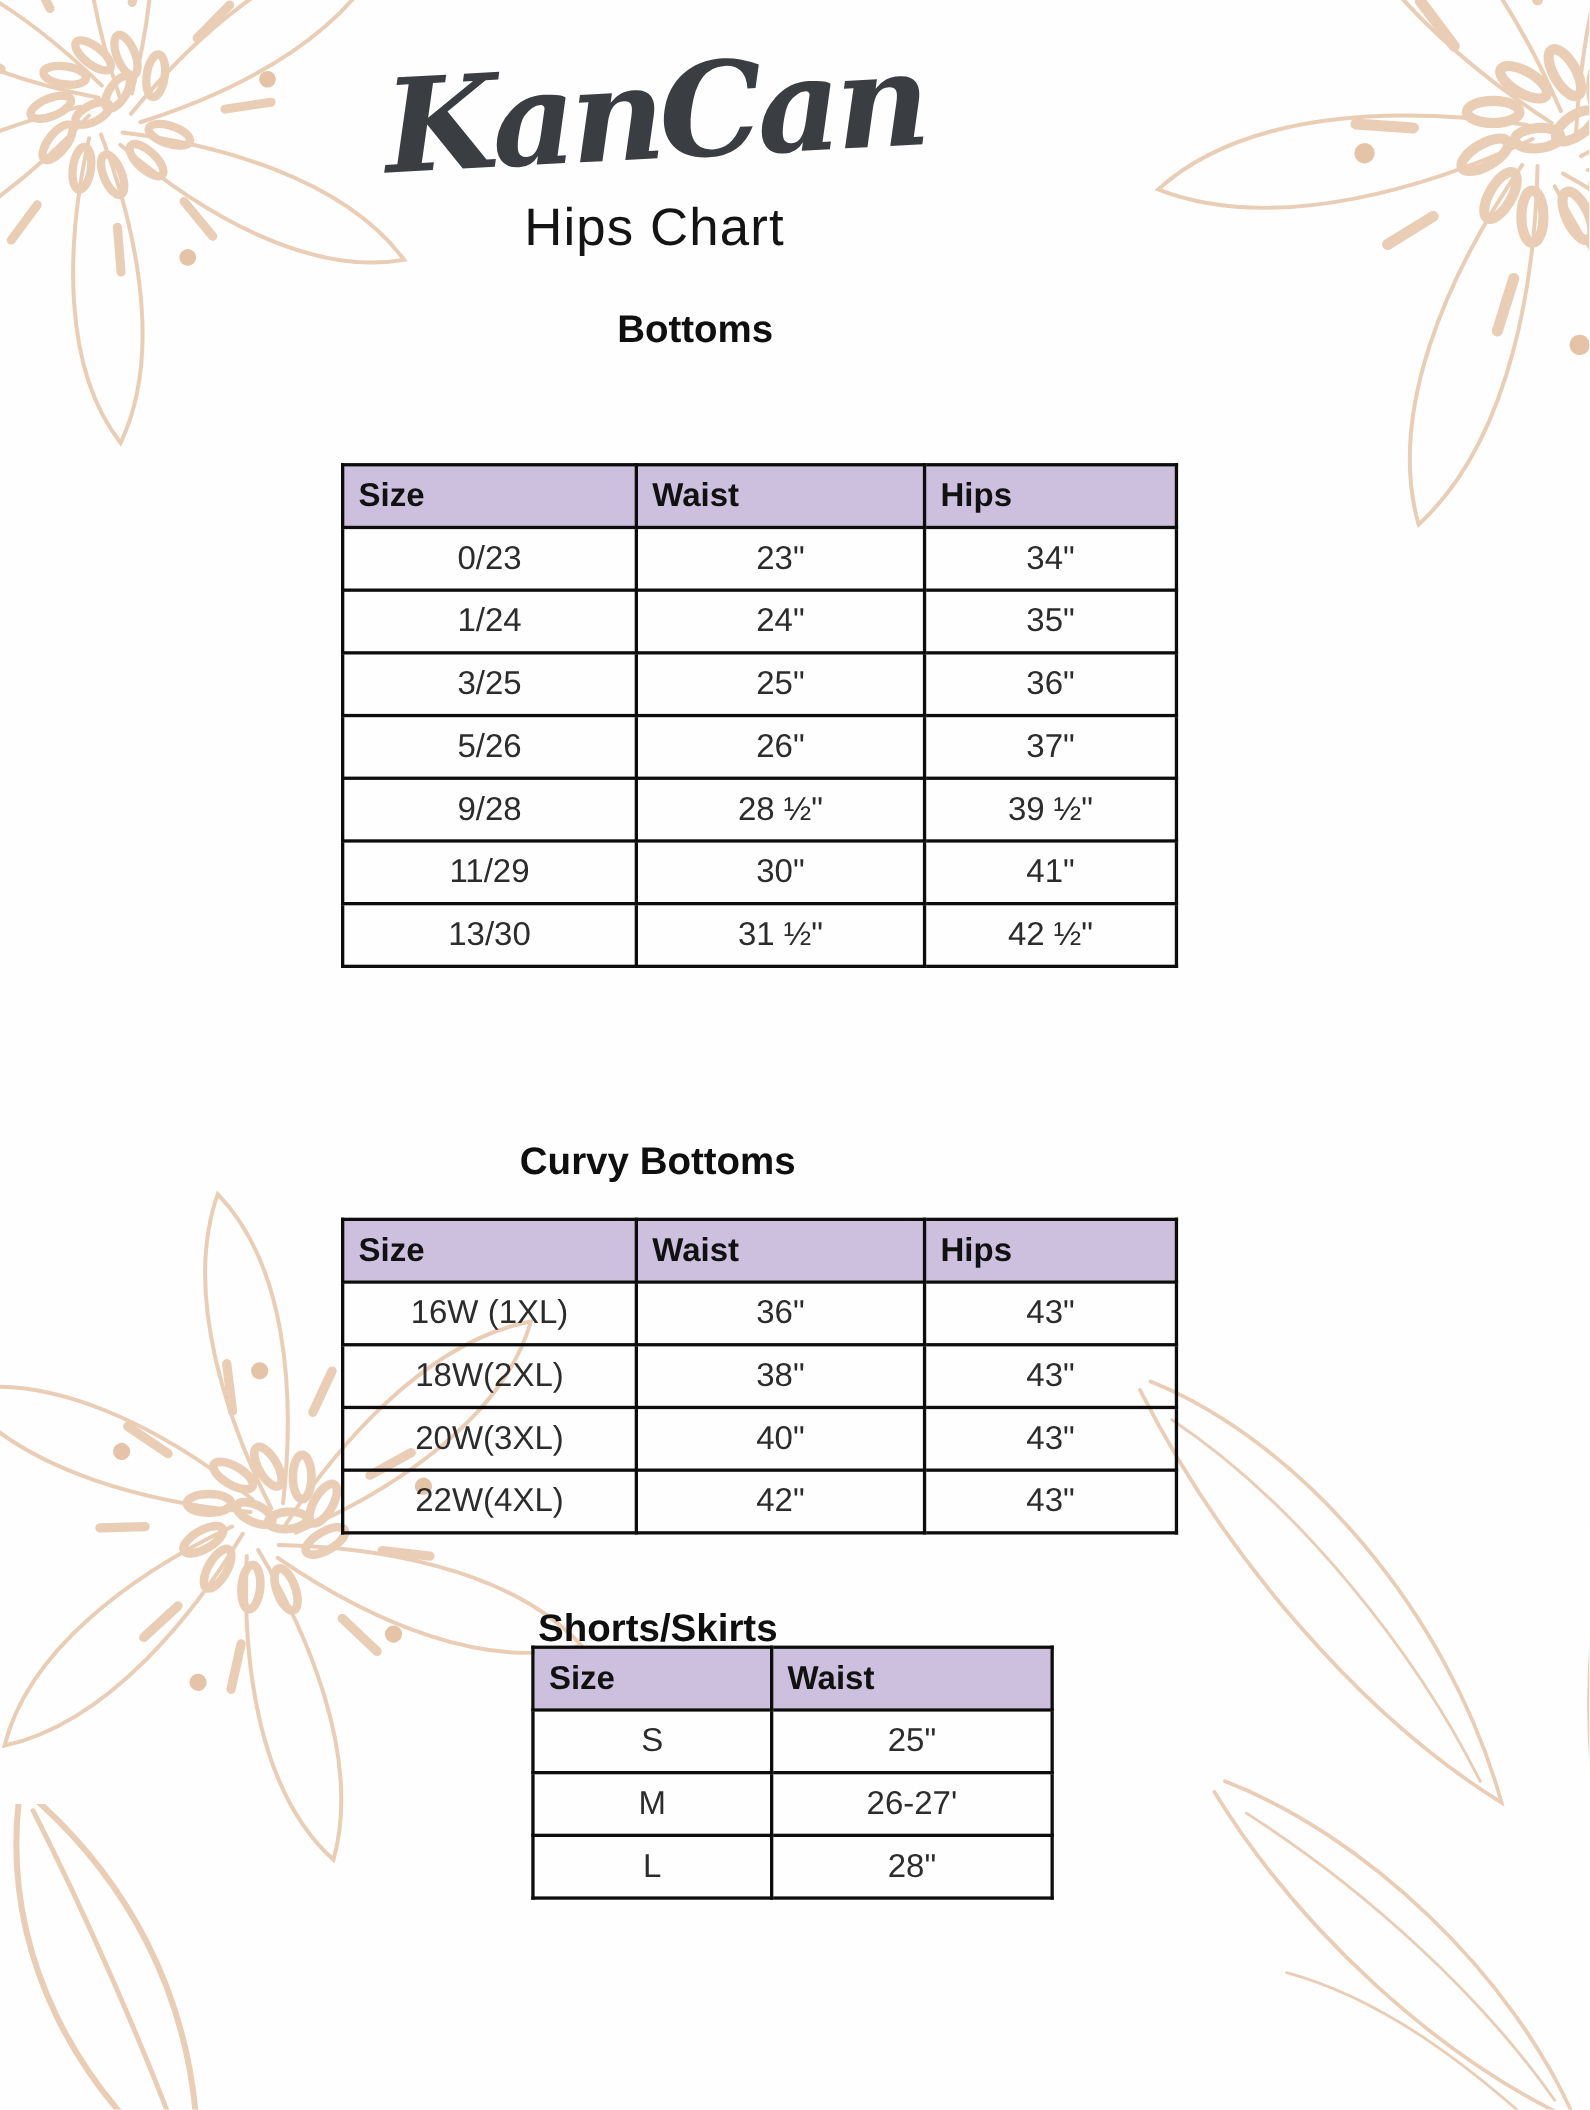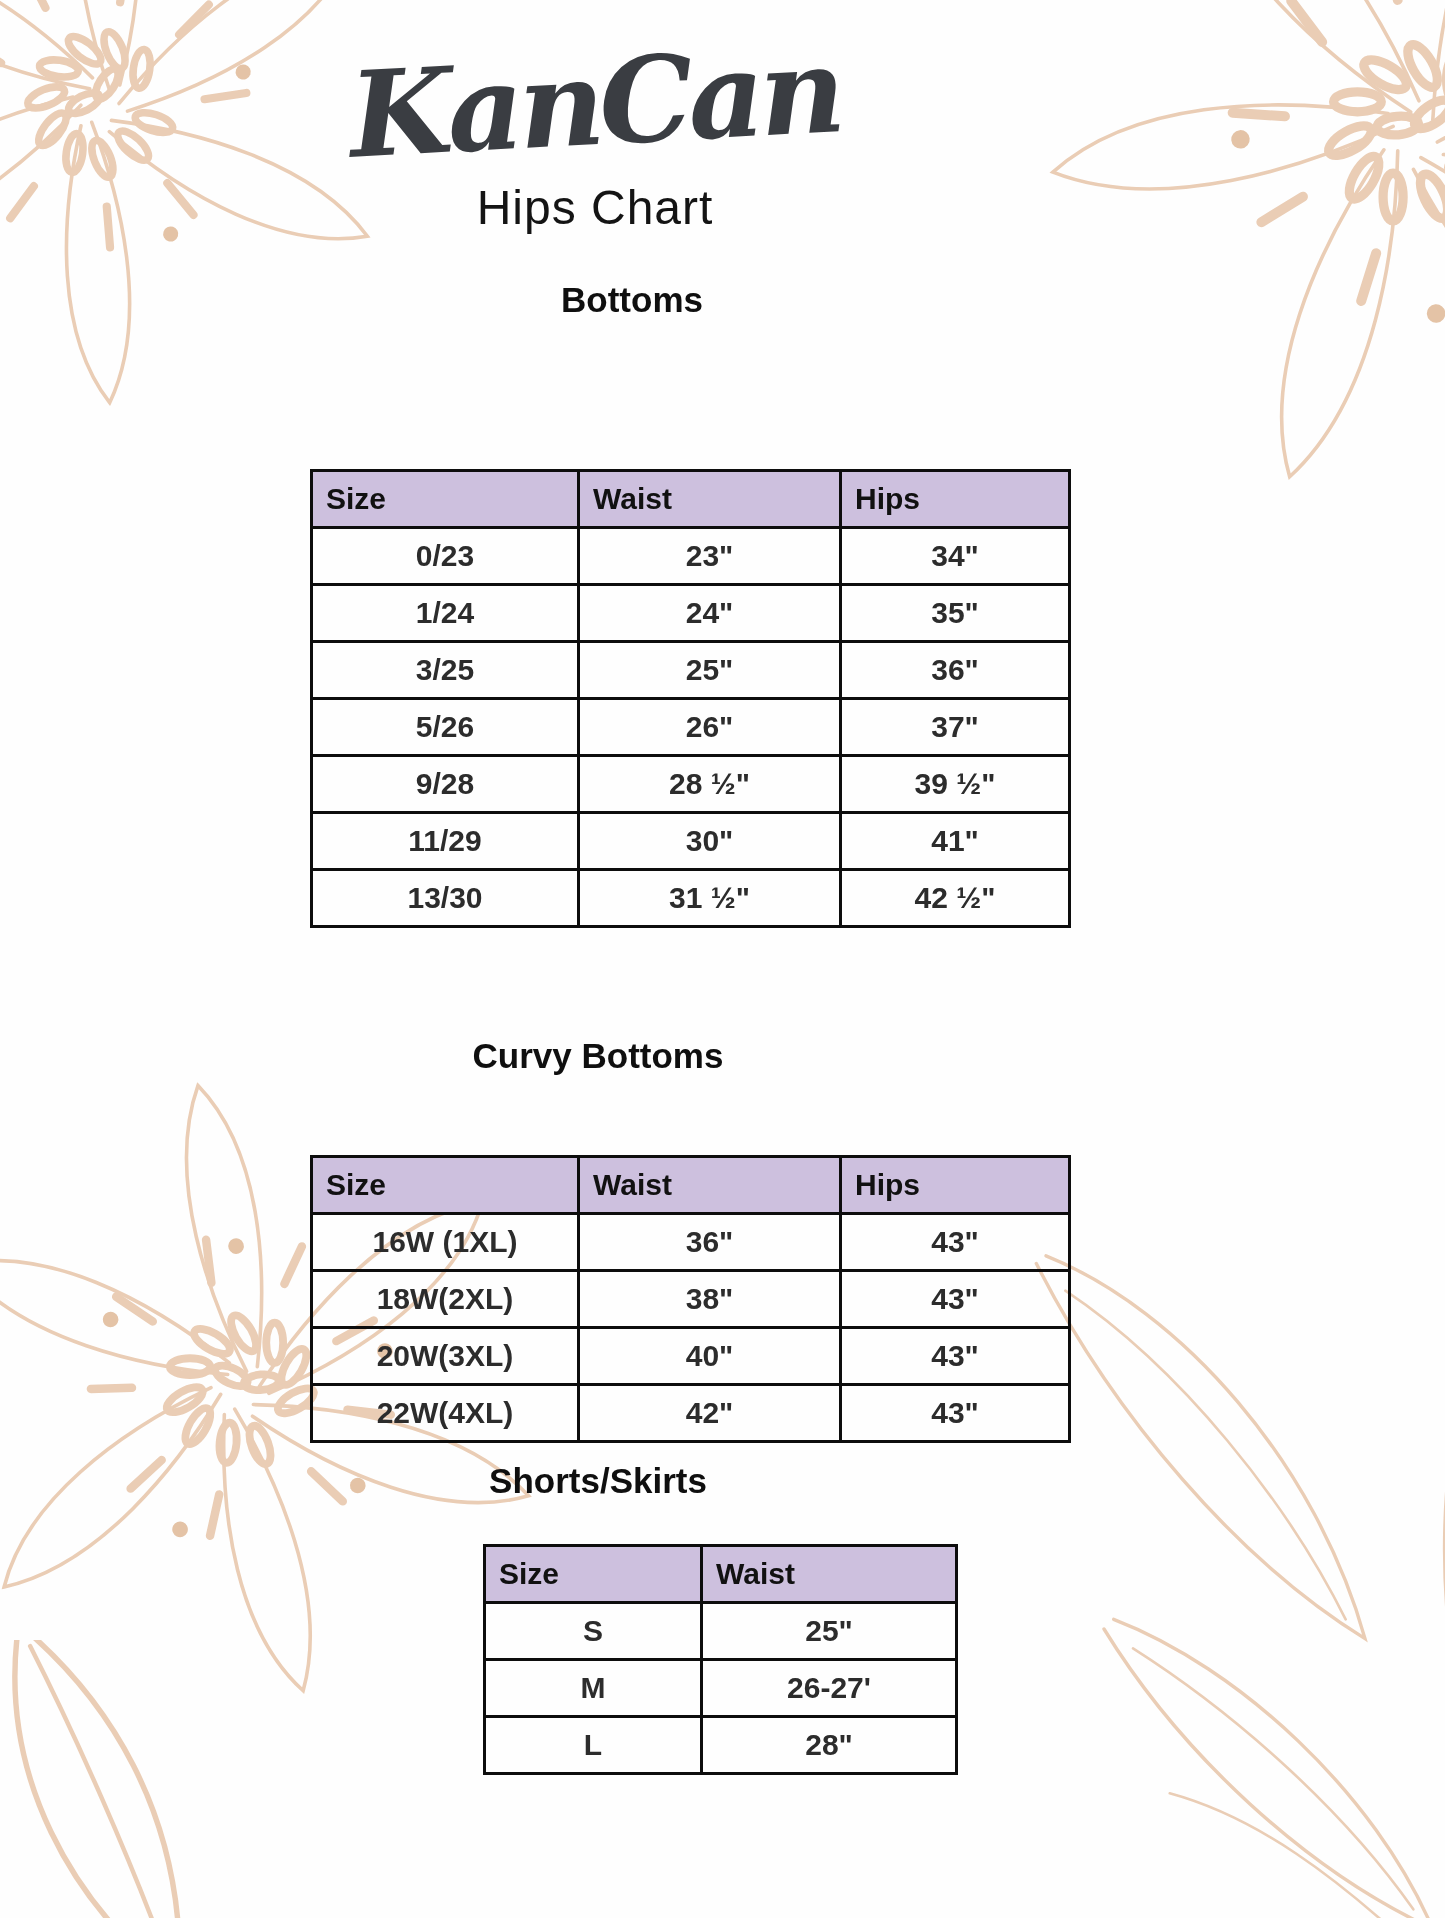--- a/index.html
+++ b/index.html
@@ -23,30 +23,29 @@
   .sec-heading{
     position:absolute;left:0;width:1196px;text-align:center;
     font-size:35px;font-weight:600;color:#0f0f0f;line-height:1.05;
   }
   #heading-bottoms{top:282px;padding-left:34px;}
   #heading-curvy{top:1038px;}
   #heading-shorts{top:1463px;}
   table.tbl{
     position:absolute;border-collapse:collapse;table-layout:fixed;
     background:transparent;
-    margin-top:48px;
   }
   table.tbl th,table.tbl td{
     border:3px solid #0d0d0d;height:54px;font-size:30px;overflow:hidden;white-space:nowrap;
   }
   table.tbl th{
     background:#cdc0de;text-align:left;padding:0 0 0 13px;font-weight:700;color:#111111;
   }
   table.tbl td{
-    text-align:center;padding:0;font-weight:700;color:#2c2c2c;
+    text-align:center;padding:0;font-weight:400;color:#2c2c2c;
   }
   #table-bottoms{left:310px;top:421px;width:758px;}
   #table-curvy{left:310px;top:1107px;width:758px;}
   #table-shorts{left:483px;top:1496px;width:472px;}
 </style>
 </head>
 <body>
 
 <div class="page">
 

